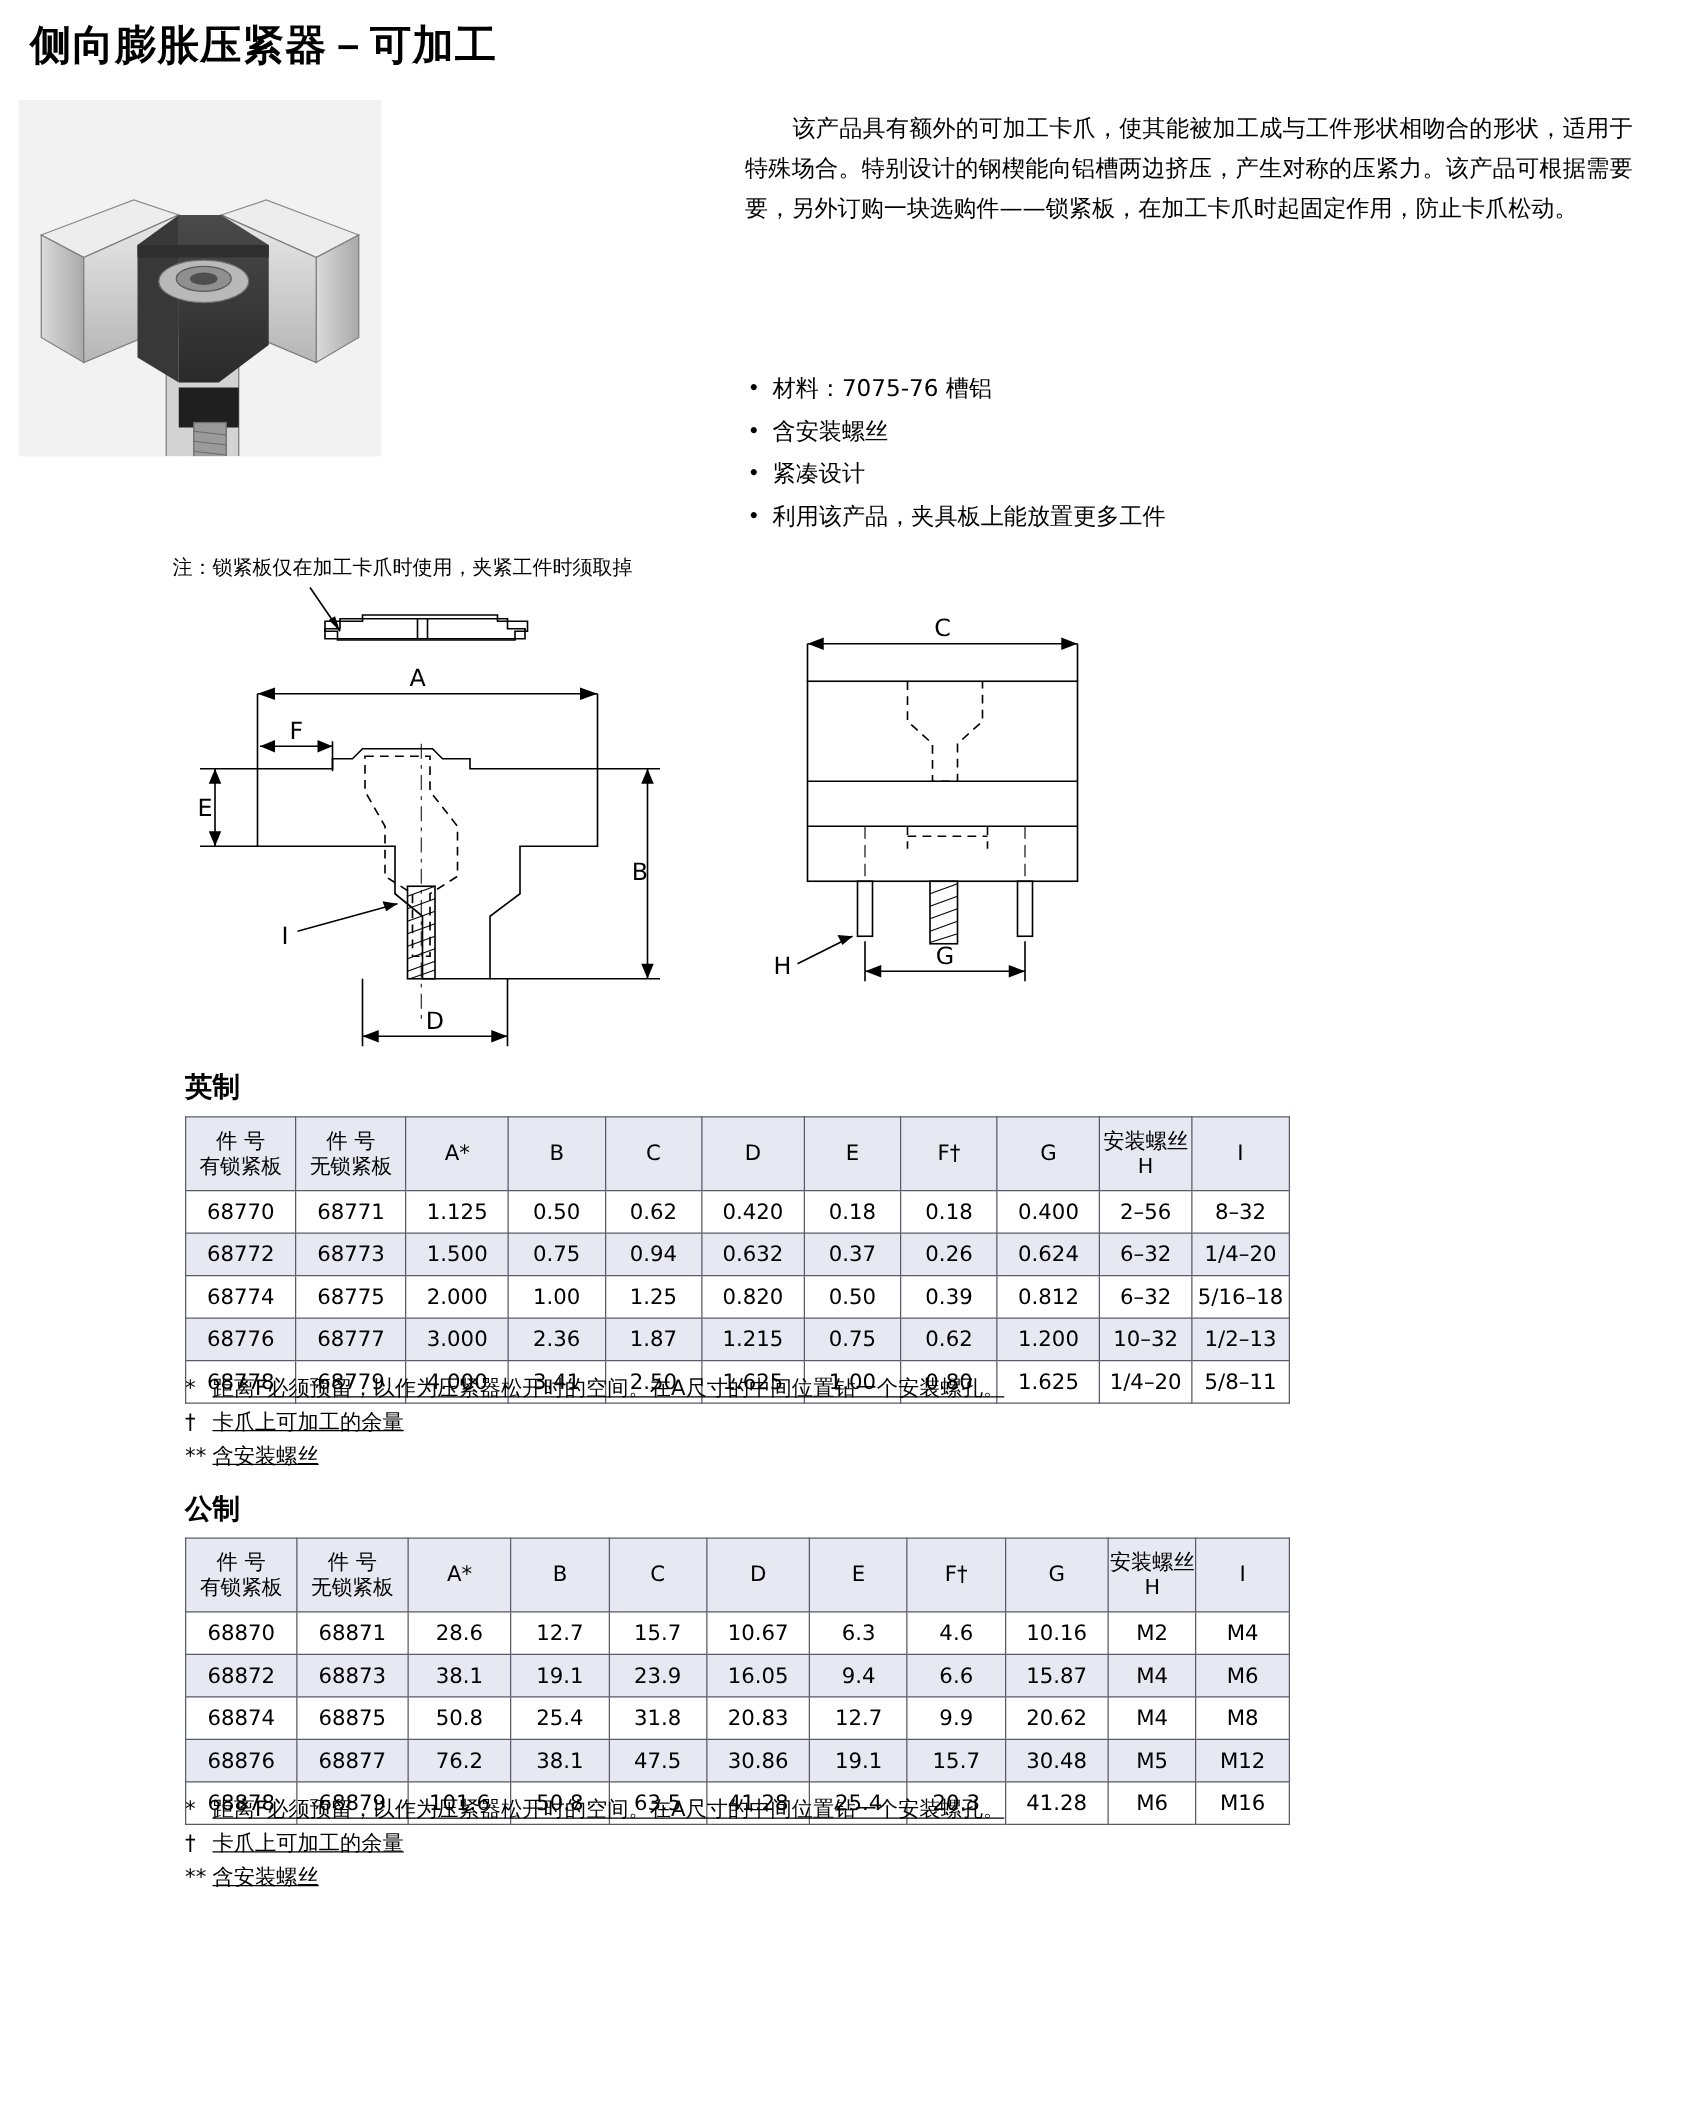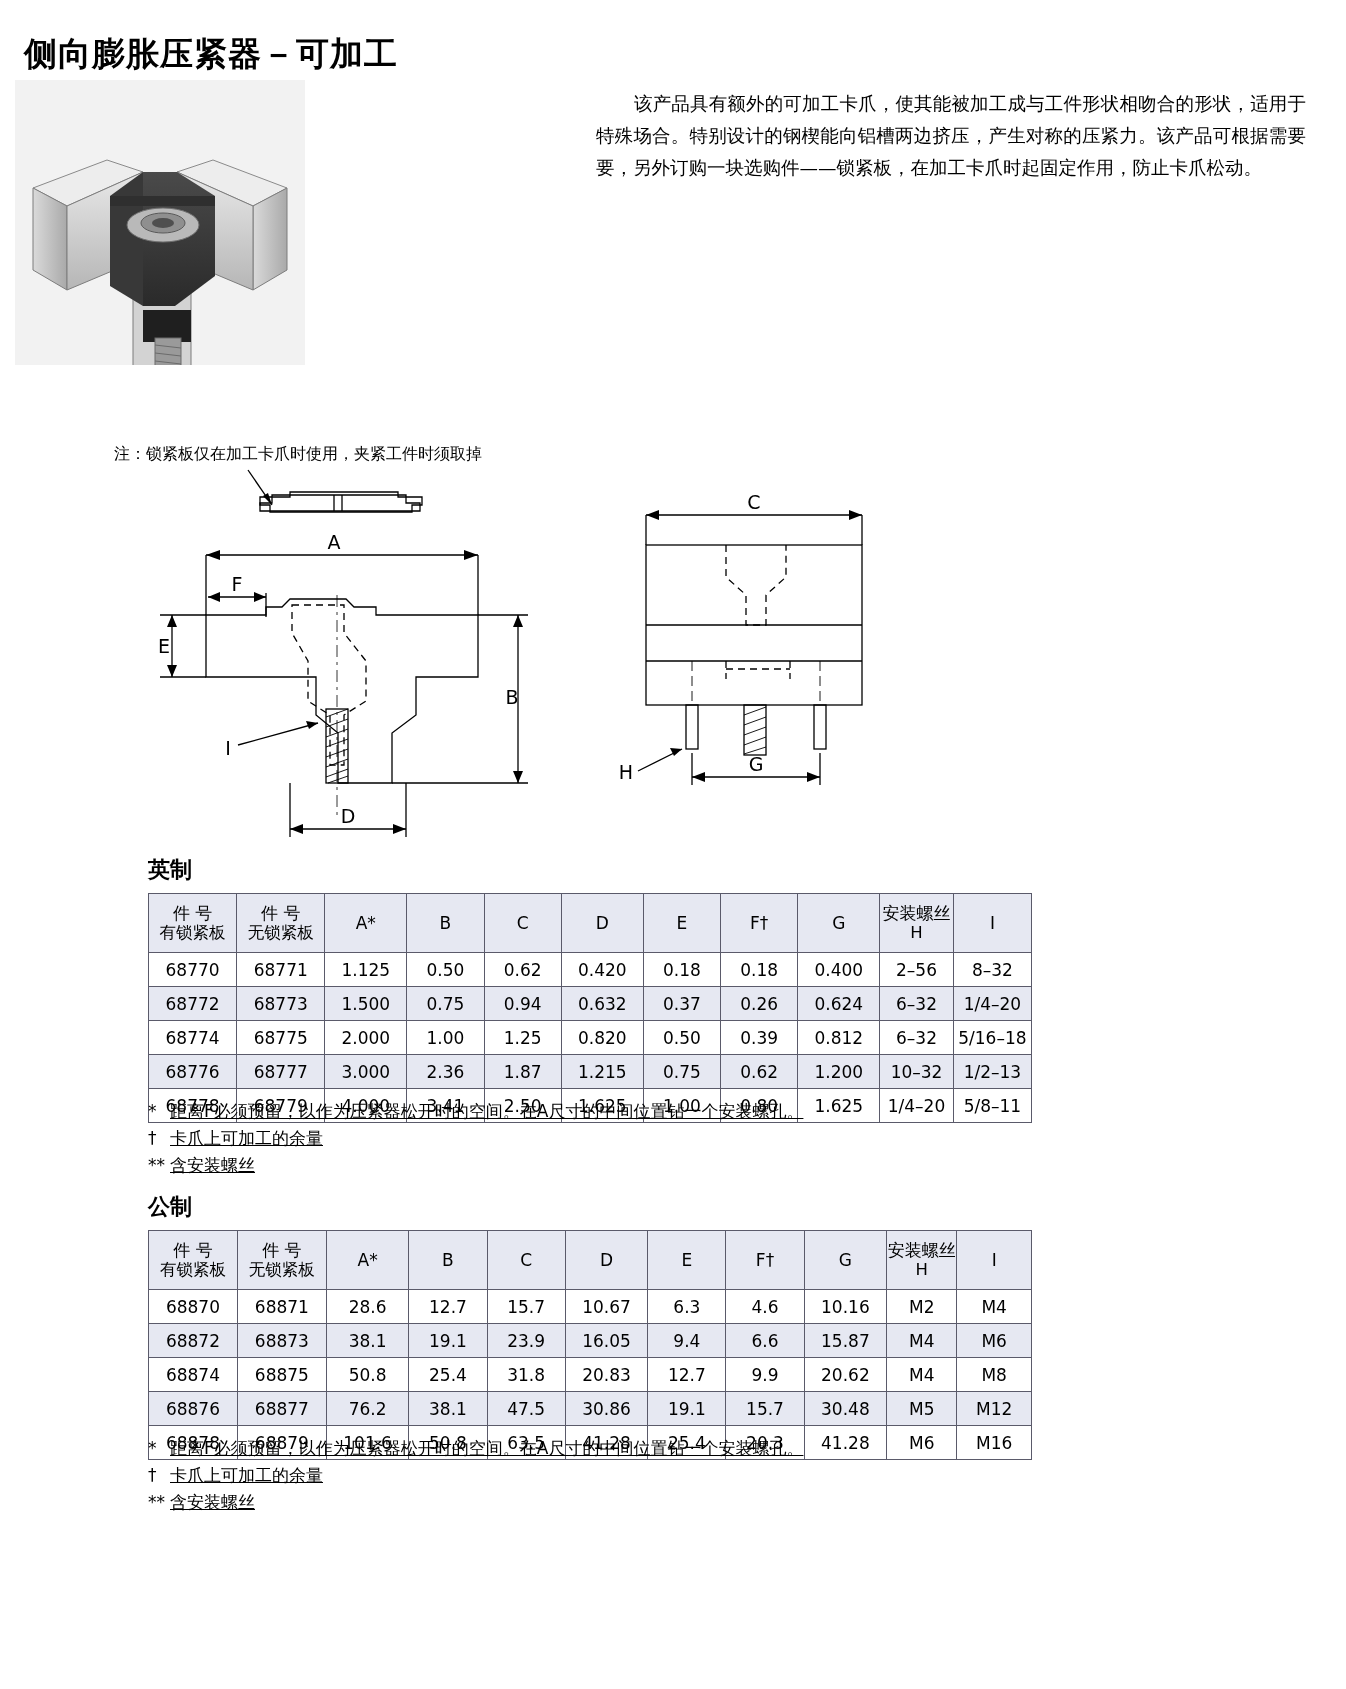--- a/index.html
+++ b/index.html
@@ -23,21 +23,20 @@
 
   
   .title {
     position: absolute;
     left: 24px;
     top: 14px;
     font-size: 33px;
     font-weight: bold;
     letter-spacing: 1px;
     font-family: "DejaVu Sans", sans-serif;
-    margin-top: 18px;
   }
 
   
   .photo {
     position: absolute;
     left: 15px;
     top: 80px;
     width: 290px;
     height: 285px;
     background: linear-gradient(#f3f3f3, #e7e7e7);
@@ -75,21 +74,21 @@
     content: "\2022";
     position: absolute;
     left: 2px;
     top: -1px;
     font-size: 17px;
   }
 
   
   .drawing-note {
     position: absolute;
-    left: 114px;
+    left: 138px;
     top: 444px;
     font-size: 16px;
     font-family: "DejaVu Sans", sans-serif;
   }
   .drawings {
     position: absolute;
     left: 130px;
     top: 465px;
     width: 1080px;
     height: 400px;
@@ -218,20 +217,26 @@
         <line x1="140" y1="265" x2="166" y2="268"></line>
         <line x1="140" y1="273" x2="166" y2="276"></line>
         <line x1="140" y1="281" x2="166" y2="284"></line>
         <line x1="140" y1="289" x2="166" y2="292"></line>
       </g>
     </svg>
   </div>
 
   <div class="desc">该产品具有额外的可加工卡爪，使其能被加工成与工件形状相吻合的形状，适用于特殊场合。特别设计的钢楔能向铝槽两边挤压，产生对称的压紧力。该产品可根据需要要，另外订购一块选购件——锁紧板，在加工卡爪时起固定作用，防止卡爪松动。</div>
 
+  <div class="bullets">
+    <div class="bullet">材料：7075-76 槽铝</div>
+    <div class="bullet">含安装螺丝</div>
+    <div class="bullet">紧凑设计</div>
+    <div class="bullet">利用该产品，夹具板上能放置更多工件</div>
+  </div>
 
   <div class="drawing-note">注：锁紧板仅在加工卡爪时使用，夹紧工件时须取掉</div>
 
   <div class="drawings">
     <svg width="1080" height="400" viewBox="0 0 1080 400">
       <g stroke="#000" fill="none" stroke-width="1.3">
 
         <path d="M118,5 L142,40" stroke-width="1.3"></path>
         <polygon points="142,40 133,31 138,28" fill="#000" stroke="none"></polygon>
 

